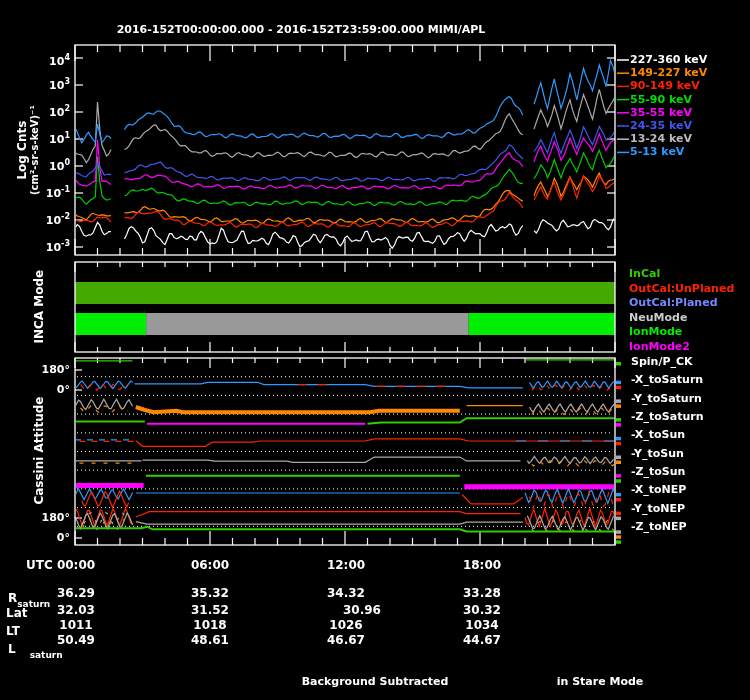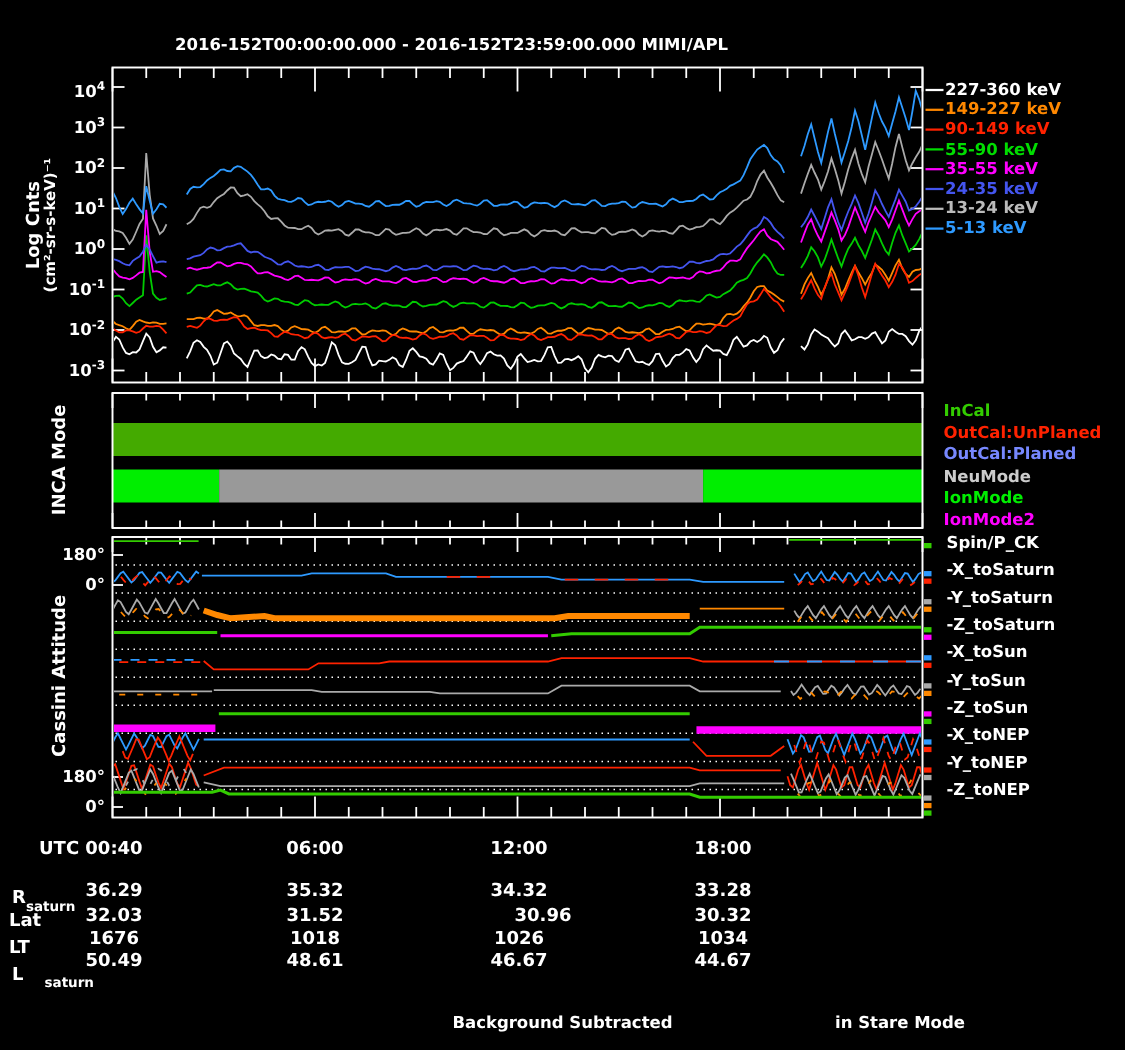--- a/index.html
+++ b/index.html
@@ -366,33 +366,33 @@
     <div class="ytick" style="left: 26px; top: 104px;">10<sup>2</sup></div>
     <div class="ytick" style="left: 26px; top: 131px;">10<sup>1</sup></div>
     <div class="ytick" style="left: 26px; top: 158px;">10<sup>0</sup></div>
     <div class="ytick" style="left: 26px; top: 185px;">10<sup>-1</sup></div>
     <div class="ytick" style="left: 26px; top: 212px;">10<sup>-2</sup></div>
     <div class="ytick" style="left: 26px; top: 239px;">10<sup>-3</sup></div>
     <div class="ytick" style="left: 26px; top: 363px;">180°</div>
     <div class="ytick" style="left: 26px; top: 383px;">0°</div>
     <div class="ytick" style="left: 26px; top: 511px;">180°</div>
     <div class="ytick" style="left: 26px; top: 531px;">0°</div>
-    <div class="xtick" style="left: 46px; top: 558px;">00:40</div>
+    <div class="xtick" style="left: 46px; top: 558px;">00:00</div>
     <div class="xtick" style="left: 180px; top: 558px;">06:00</div>
     <div class="xtick" style="left: 316px; top: 558px;">12:00</div>
     <div class="xtick" style="left: 452px; top: 558px;">18:00</div>
     <div class="cell" style="left: 44px; top: 586px;">36.29</div>
     <div class="cell" style="left: 178px; top: 586px;">35.32</div>
     <div class="cell" style="left: 314px; top: 586px;">34.32</div>
     <div class="cell" style="left: 450px; top: 586px;">33.28</div>
     <div class="cell" style="left: 44px; top: 603px;">32.03</div>
     <div class="cell" style="left: 178px; top: 603px;">31.52</div>
     <div class="cell" style="left: 330px; top: 603px;">30.96</div>
     <div class="cell" style="left: 450px; top: 603px;">30.32</div>
-    <div class="cell" style="left: 44px; top: 618px;">1676</div>
+    <div class="cell" style="left: 44px; top: 618px;">1011</div>
     <div class="cell" style="left: 178px; top: 618px;">1018</div>
     <div class="cell" style="left: 314px; top: 618px;">1026</div>
     <div class="cell" style="left: 450px; top: 618px;">1034</div>
     <div class="cell" style="left: 44px; top: 633px;">50.49</div>
     <div class="cell" style="left: 178px; top: 633px;">48.61</div>
     <div class="cell" style="left: 314px; top: 633px;">46.67</div>
     <div class="cell" style="left: 450px; top: 633px;">44.67</div>
     <div class="rowlab" style="left: 8px; top: 591px;"><span>R</span><span class="sub" style="position: relative; top: 5px;">saturn</span></div>
     <div class="rowlab" style="left: 6px; top: 606px;"><span>Lat</span></div>
     <div class="rowlab" style="left: 6px; top: 624px;"><span>LT</span></div>

